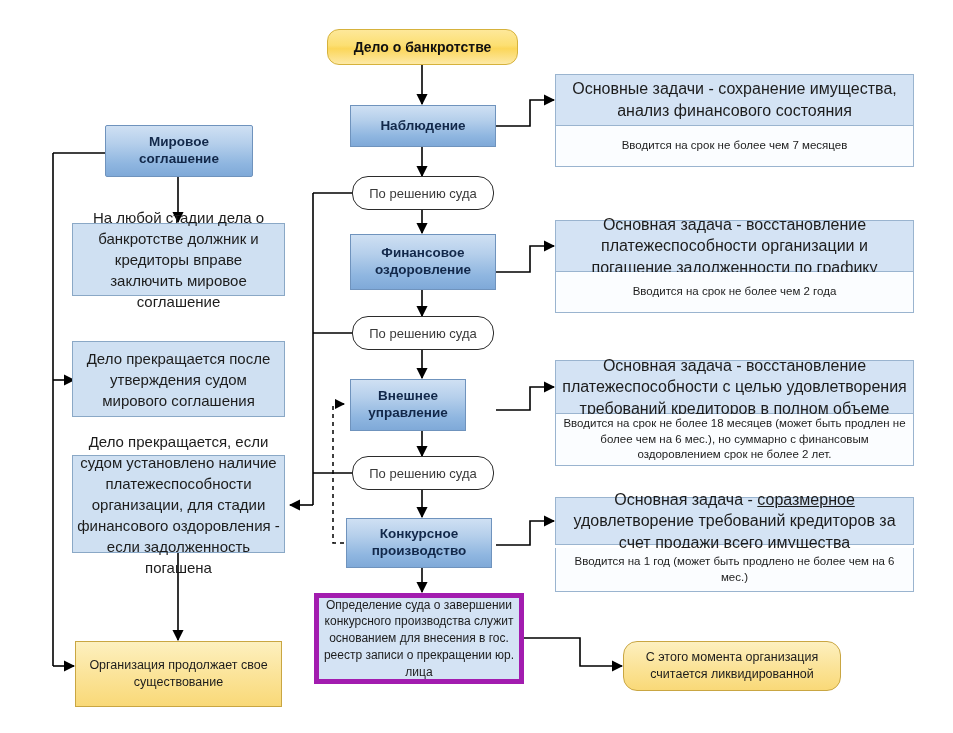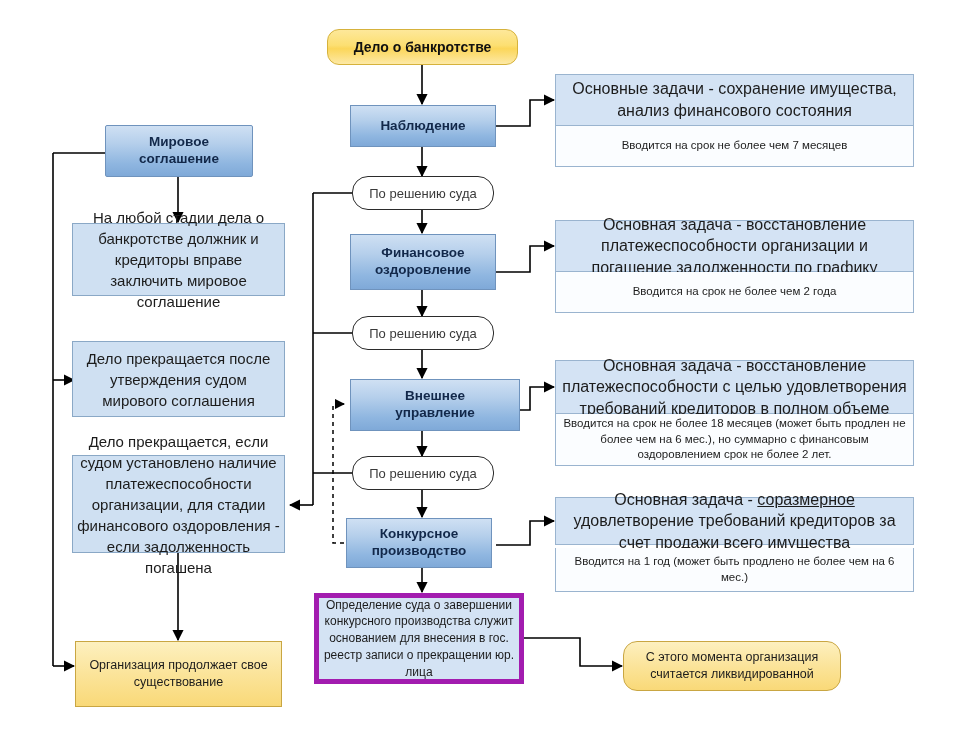--- a/index.html
+++ b/index.html
@@ -190,21 +190,21 @@
     <div class="txt">
       <span>Финансовое</span><br>
       <span>оздоровление</span>
     </div>
   </div>
 
   <div class="node n-decision" style="left:352px; top:316px; width:142px; height:34px;">
     <div class="txt">По решению суда</div>
   </div>
 
-  <div class="node n-stage" style="left:350px; top:379px; width:170px; height:52px;">
+  <div class="node n-stage" style="left:350px; top:379px; width:116px; height:52px;">
     <div class="txt">
       <span>Внешнее</span><br>
       <span>управление</span>
     </div>
   </div>
 
   <div class="node n-decision" style="left:352px; top:456px; width:142px; height:34px;">
     <div class="txt">По решению суда</div>
   </div>
 

